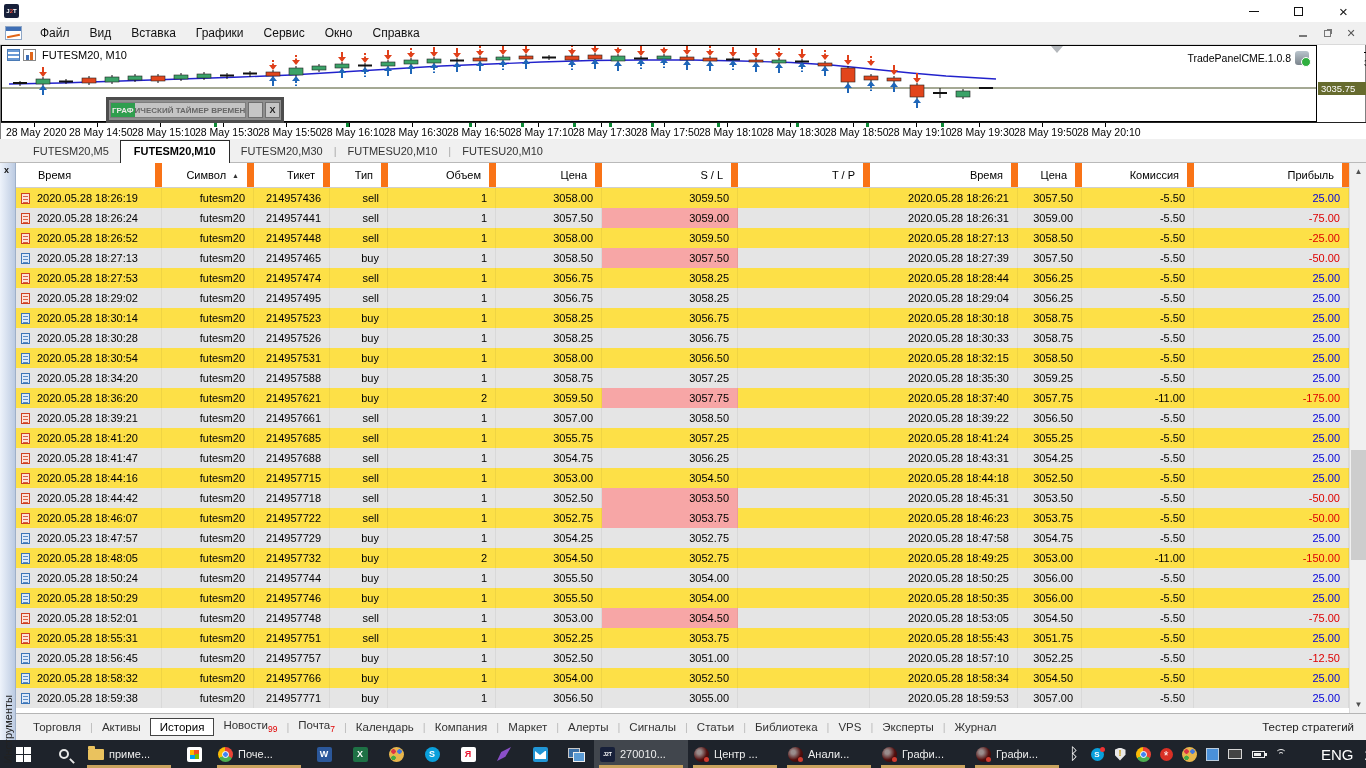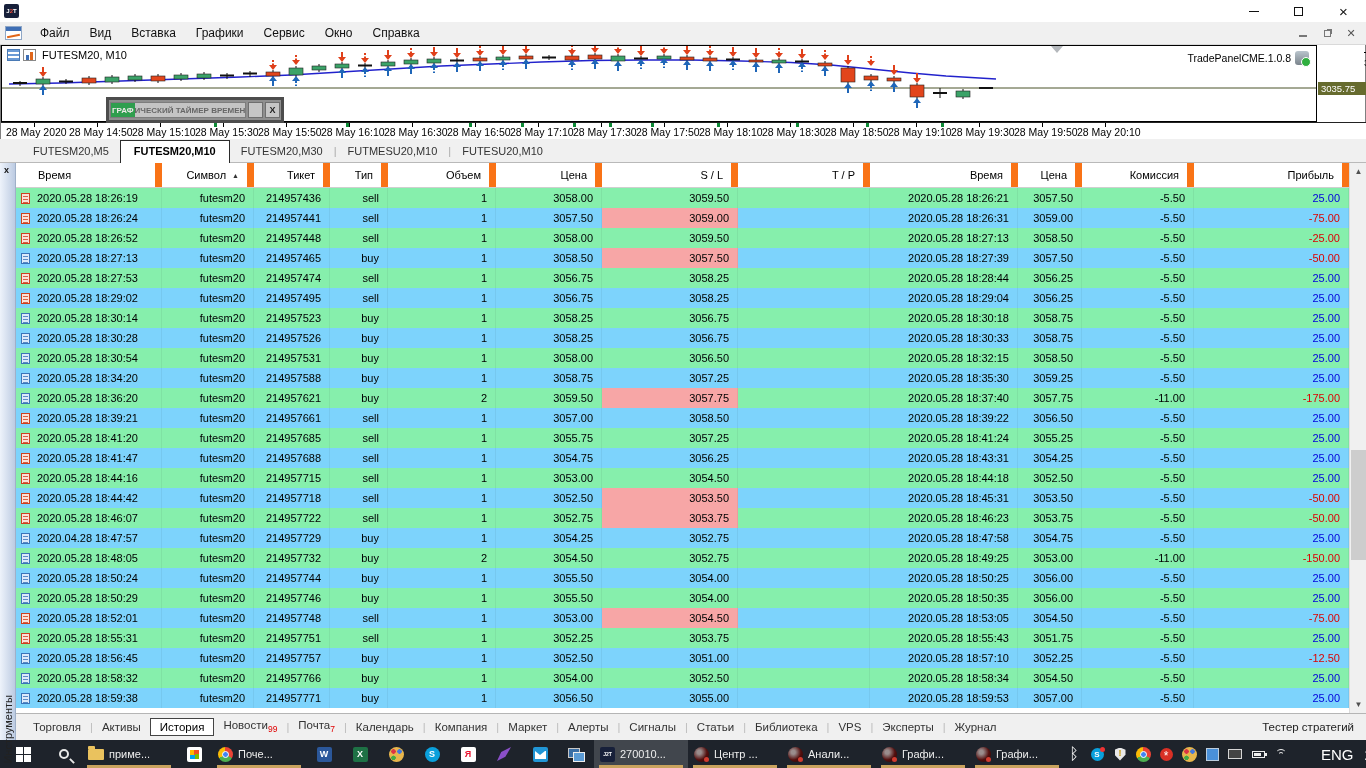--- a/index.html
+++ b/index.html
@@ -65,22 +65,22 @@
   .strip-x { position:absolute; top:3px; left:4px; font-size:9px; font-weight:bold; color:#111; line-height:1; }
   .vlabel { position:absolute; left:2px; bottom:-24px; writing-mode:vertical-rl; transform:rotate(180deg); font-size:11px; color:#222; z-index:6; }
   .rightcol { flex:1; display:flex; flex-direction:column; min-width:0; }
   .tablearea { height:550px; display:flex; min-width:0; }
   .tablegrid { flex:1; min-width:0; background:#fff; }
   .thead { display:grid; grid-template-columns:146px 92px 76px 58px 108px 106px 136px 132px 148px 64px 112px 1fr; height:25px; align-items:center; background:#fff; border-bottom:1px solid #cfcfcf; }
   .hc { font-size:11px; color:#000; text-align:right; padding-right:8px; border-right:7px solid #f97316; height:100%; display:flex; align-items:center; justify-content:flex-end; }
   .hc.left { justify-content:flex-start; padding-left:22px; }
   .sortarrow { font-size:7px; margin-left:6px; color:#333; }
   .tbody { height:520px; overflow:hidden; }
-  .trow { display:grid; grid-template-columns:146px 92px 76px 58px 108px 106px 136px 132px 148px 64px 112px 1fr; height:20px; background:#86efac; }
-  .trow.alt { background:#7dd3fc; }
+  .trow { display:grid; grid-template-columns:146px 92px 76px 58px 108px 106px 136px 132px 148px 64px 112px 1fr; height:20px; background:#fde047; }
+  .trow.alt { background:#e5e5e5; }
   .c { font-size:11px; color:#000; text-align:right; padding-right:8px; display:flex; align-items:center; justify-content:flex-end; border-right:1px solid rgba(0,0,0,0.05); white-space:nowrap; overflow:hidden; }
   .c.left { justify-content:flex-start; padding-left:3px; text-align:left; }
   .c.hl { background:#f7a6a6; }
   .c.pos { color:#0000dd; }
   .c.neg { color:#dd0000; }
   .doc { width:9px; height:11px; border:1px solid currentColor; position:relative; margin:0 7px 0 2px; flex:0 0 auto; }
   .doc::after { content:""; position:absolute; left:1px; right:1px; top:2px; height:7px; background:repeating-linear-gradient(to bottom,currentColor 0 1px,transparent 1px 3px); opacity:.8; }
   .doc.sell { color:#cf4020; background:#fbe3da; }
   .doc.buy { color:#3a74b8; background:#ddeafa; }
   .vscroll { width:17px; background:#f0f0f0; border-left:1px solid #dcdcdc; position:relative; }
@@ -782,21 +782,21 @@
                 <div class="c hl">3053.75</div>
                 <div class="c"></div>
                 <div class="c">2020.05.28 18:46:23</div>
                 <div class="c">3053.75</div>
                 <div class="c">-5.50</div>
                 <div class="c neg">-50.00</div>
               </div>
               <div class="trow alt">
                 <div class="c left">
                   <span class="doc buy"></span>
-                  <span>2020.04.28 18:47:57</span>
+                  <span>2020.05.23 18:47:57</span>
                 </div>
                 <div class="c">futesm20</div>
                 <div class="c">214957729</div>
                 <div class="c">buy</div>
                 <div class="c">1</div>
                 <div class="c">3054.25</div>
                 <div class="c">3052.75</div>
                 <div class="c"></div>
                 <div class="c">2020.05.28 18:47:58</div>
                 <div class="c">3054.75</div>

